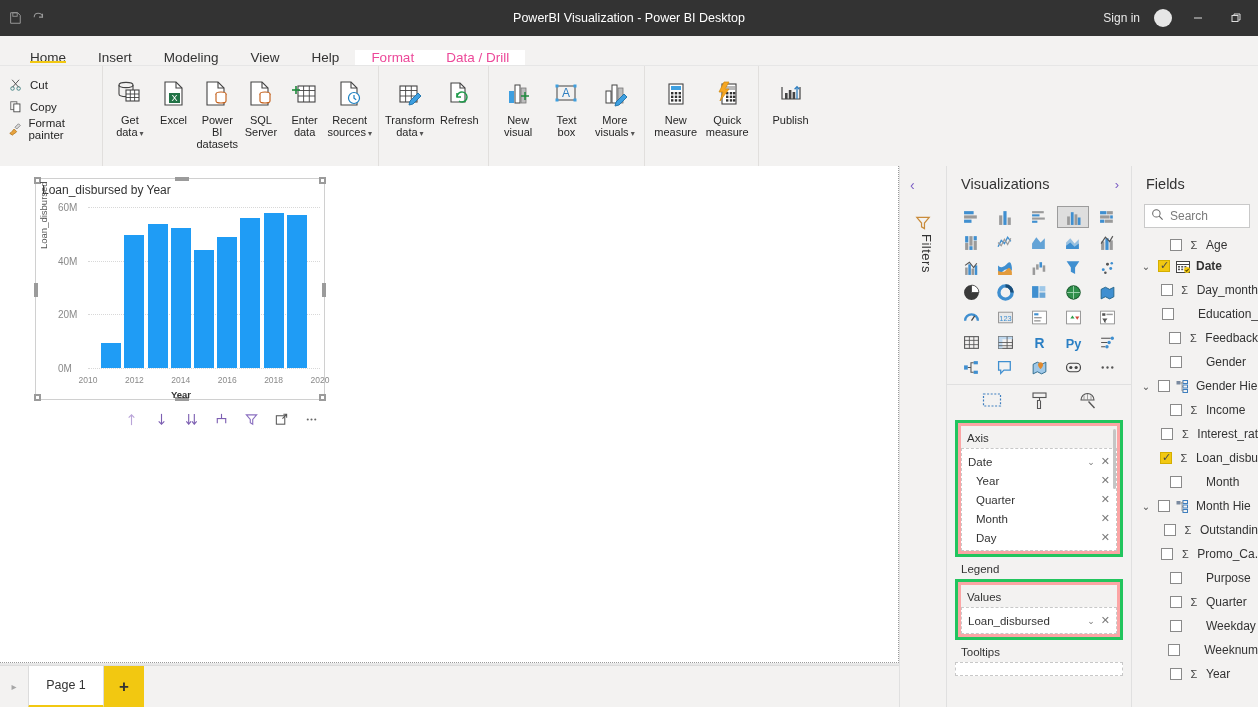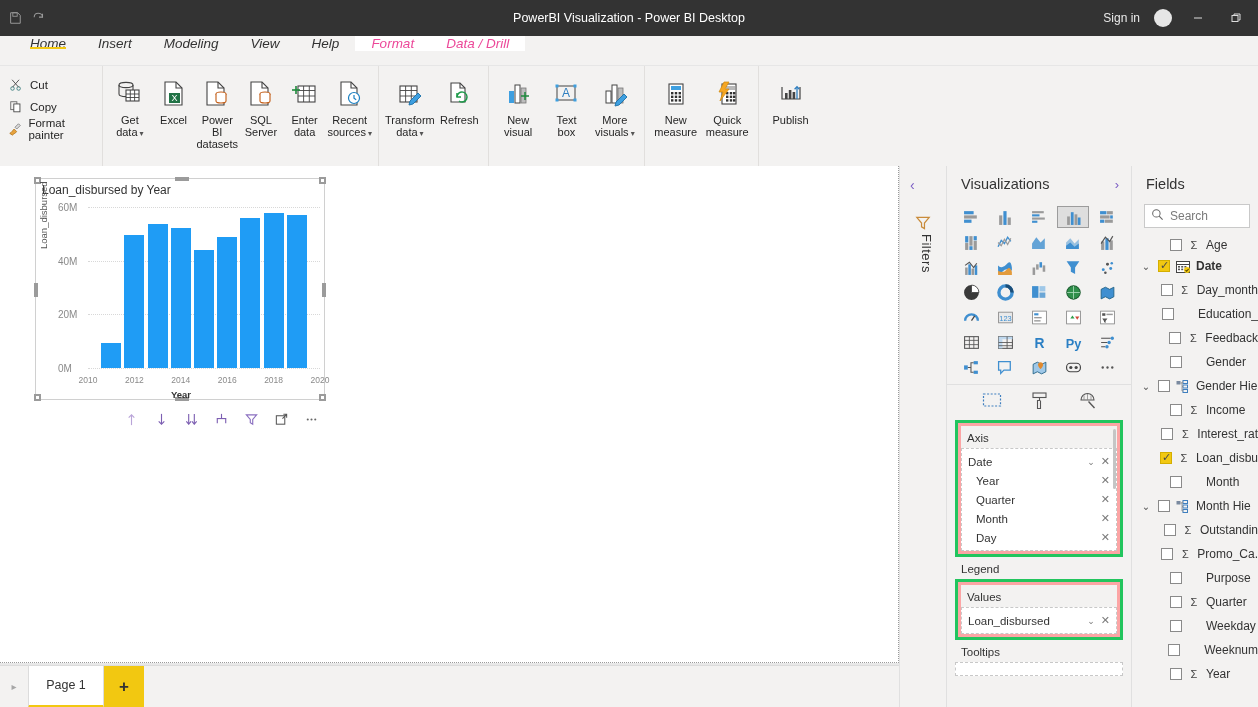--- a/index.html
+++ b/index.html
@@ -25,22 +25,22 @@
   .tb-right {
     margin-left: auto; display: flex; align-items: center; gap: 14px;
     padding-right: 10px; position: relative; z-index: 2;
   }
   .signin { font-size: 12px; color: #e9e9e9; }
   .avatar { width: 18px; height: 18px; border-radius: 50%; background: #e6e6e6; }
   .wbtn { width: 24px; height: 22px; display:flex; align-items:center; justify-content:center; color:#ddd; font-size: 12px; }
 
   
   .ribbon-tabs {
-    height: 30px; background: #f3f2f1; display: flex; align-items: flex-start;
-    border-bottom: 1px solid #e6e6e6; padding-left: 14px; font-style: italic;
+    height: 30px; background: #f3f2f1; display: flex; align-items: flex-end;
+    border-bottom: 1px solid #e6e6e6; padding-left: 14px;
   }
   .rtab {
     padding: 0 16px; display: flex; align-items: center;
     font-size: 13.5px; color: #333; position: relative; white-space: nowrap;
   }
   .rtab.active { color: #333; font-weight: normal; }
   .rtab.active::after {
     content: ''; position: absolute; left: 16px; right: 16px; bottom: 2px;
     height: 2.5px; background: #f2c811;
   }

